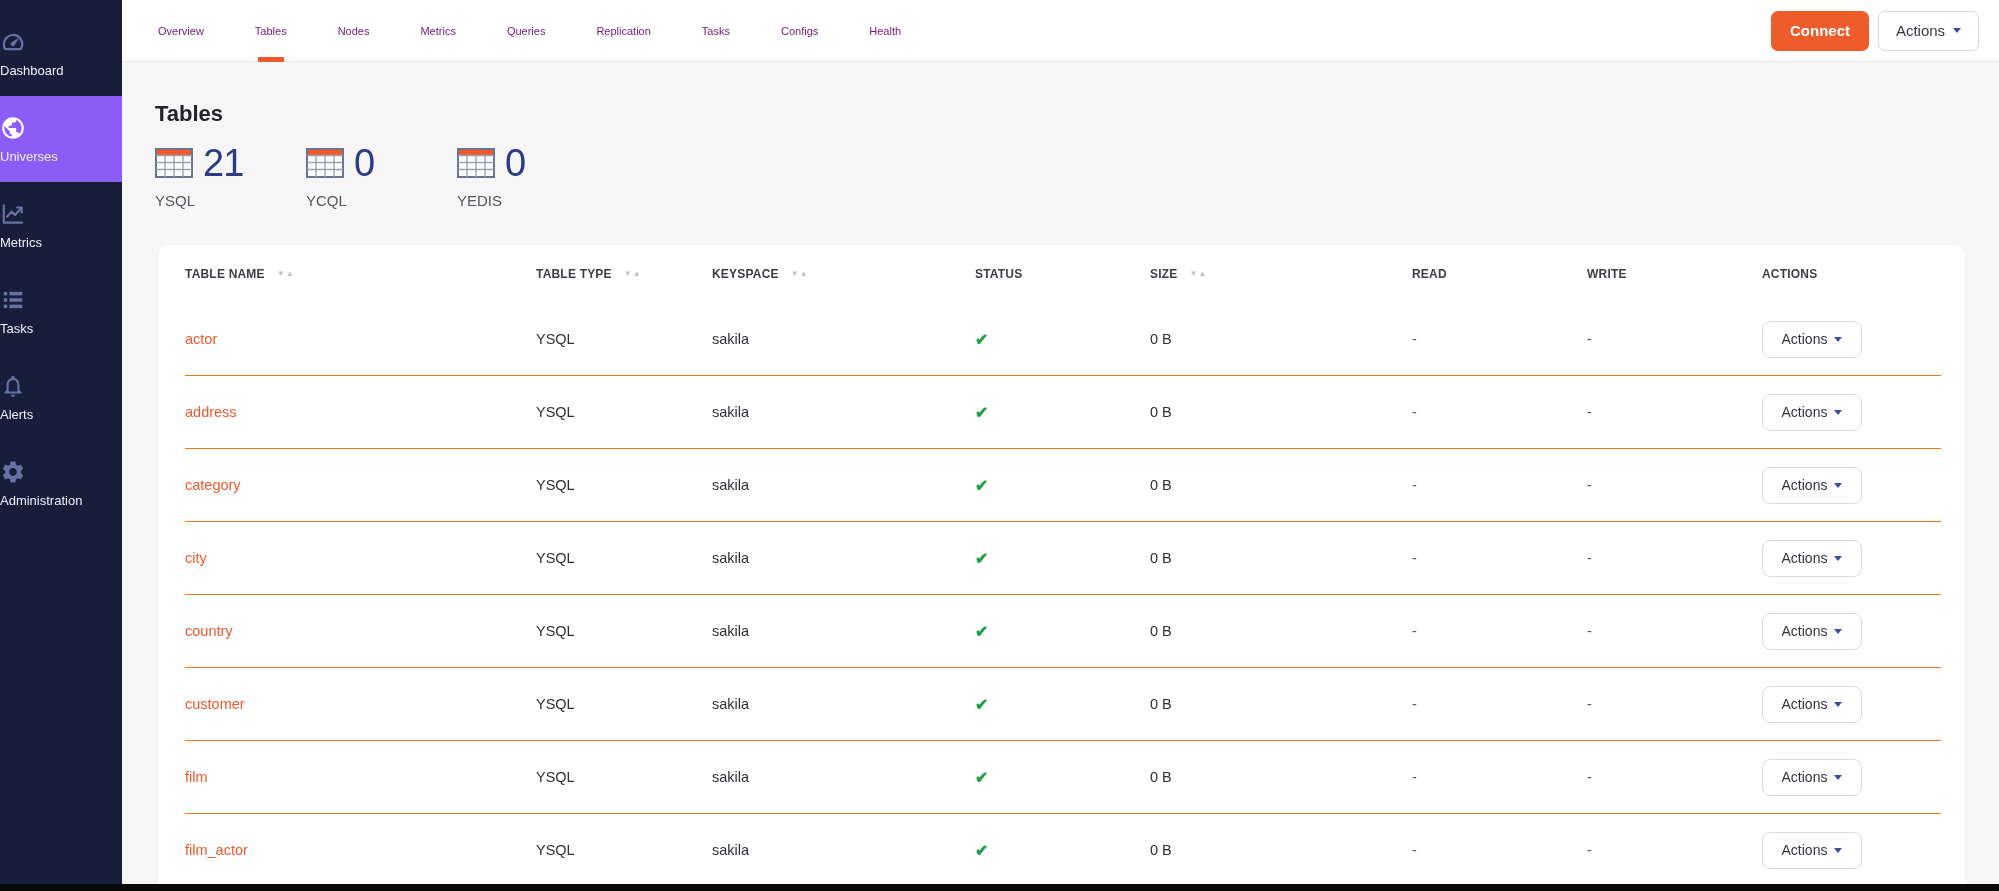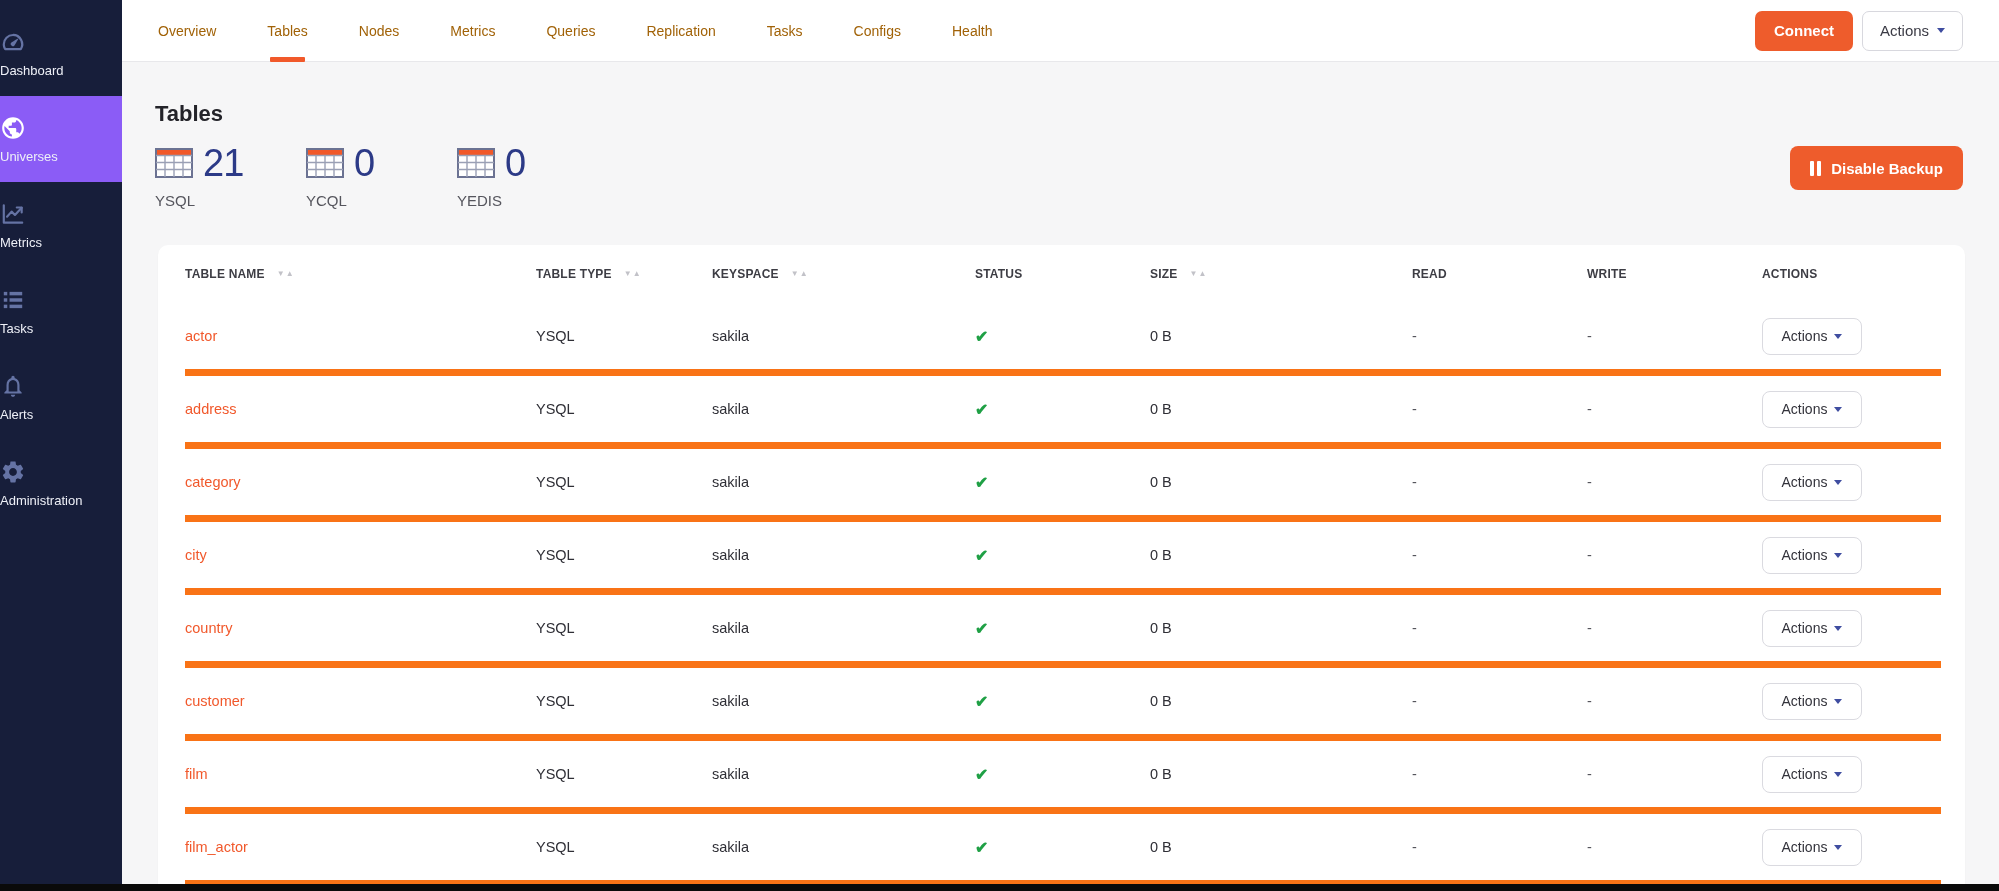--- a/index.html
+++ b/index.html
@@ -25,28 +25,28 @@
   .sb-label { font-size:13px; color:#eef0f7; white-space:nowrap; }
 
   
   .topnav {
     position:absolute; left:122px; top:0; width:1877px; height:62px;
     background:#ffffff; border-bottom:1px solid #e8e8eb;
     display:flex; align-items:center; z-index:4;
   }
   .tabs { display:flex; gap:51px; margin-left:36px; height:62px; align-items:stretch; }
   .tab {
-    font-size:14px; color:#a16207; display:flex; align-items:center;
+    font-size:11px; color:#701a75; display:flex; align-items:center;
     position:relative; cursor:pointer; white-space:nowrap;
   }
   .tab.active::after {
     content:""; position:absolute; bottom:0; left:3px; right:3px; height:5px;
     background:#f1592a; border-radius:1px;
   }
-  .nav-right { margin-left:auto; margin-right:36px; display:flex; gap:9px; align-items:center; }
+  .nav-right { margin-left:auto; margin-right:20px; display:flex; gap:9px; align-items:center; }
   .btn-connect {
     background:#ee5c2c; color:#fff; font-size:15px; font-weight:700;
     border:none; border-radius:7px; width:98px; height:40px; cursor:pointer;
     font-family:"Liberation Sans", sans-serif;
   }
   .btn-actions-top {
     background:#fff; border:1px solid #d8d8de; border-radius:7px;
     width:101px; height:40px; font-size:15px; color:#3a3a44;
     display:flex; align-items:center; justify-content:center; gap:8px; cursor:pointer;
     font-family:"Liberation Sans", sans-serif;
@@ -92,21 +92,21 @@
     grid-template-columns:351px 176px 263px 175px 262px 175px 175px 1fr;
     align-items:center; margin:0 24px 0 27px;
   }
   .thead { height:58px; }
   .th {
     font-size:12px; font-weight:700; color:#3d3d44; text-transform:uppercase;
     letter-spacing:0.2px; display:flex; align-items:center; gap:12px; cursor:default;
   }
   .th.sortable { cursor:pointer; }
   .sort { font-size:8px; color:#c2c2c8; letter-spacing:1px; line-height:1; }
-  .tr { height:73px; border-bottom:7px solid #f97316; }
+  .tr { height:73px; border-bottom:1px solid #f97316; }
   .td { font-size:14.5px; color:#2f2f36; }
   .td.name a { color:#f1582b; text-decoration:none; font-weight:500; cursor:pointer; }
   .td.dash { color:#55555c; }
   .check { color:#1fa045; font-size:16px; font-weight:700; }
   .row-actions {
     width:100px; height:37px; background:#fff; border:1px solid #dadae0;
     border-radius:8px; font-size:14px; color:#33333b; cursor:pointer;
     display:flex; align-items:center; justify-content:center; gap:7px;
     font-family:"Liberation Sans", sans-serif;
   }
@@ -261,27 +261,20 @@
                 <line x1="1" y1="21.5" x2="37" y2="21.5"></line>
               </g>
             </svg>
           </span>
           <span class="stat-value">0</span>
         </div>
         <div class="stat-label">YEDIS</div>
       </div>
     </div>
 
-  <button class="btn-disable">
-    <span class="pause">
-        <i></i>
-        <i></i>
-      </span>
-    <span>Disable Backup</span>
-  </button>
 
   <section class="card">
     <div class="thead">
         <div class="th sortable">
           <span>Table Name</span>
           <span class="sort">▼▲</span>
         </div>
         <div class="th sortable">
           <span>Table Type</span>
           <span class="sort">▼▲</span>

